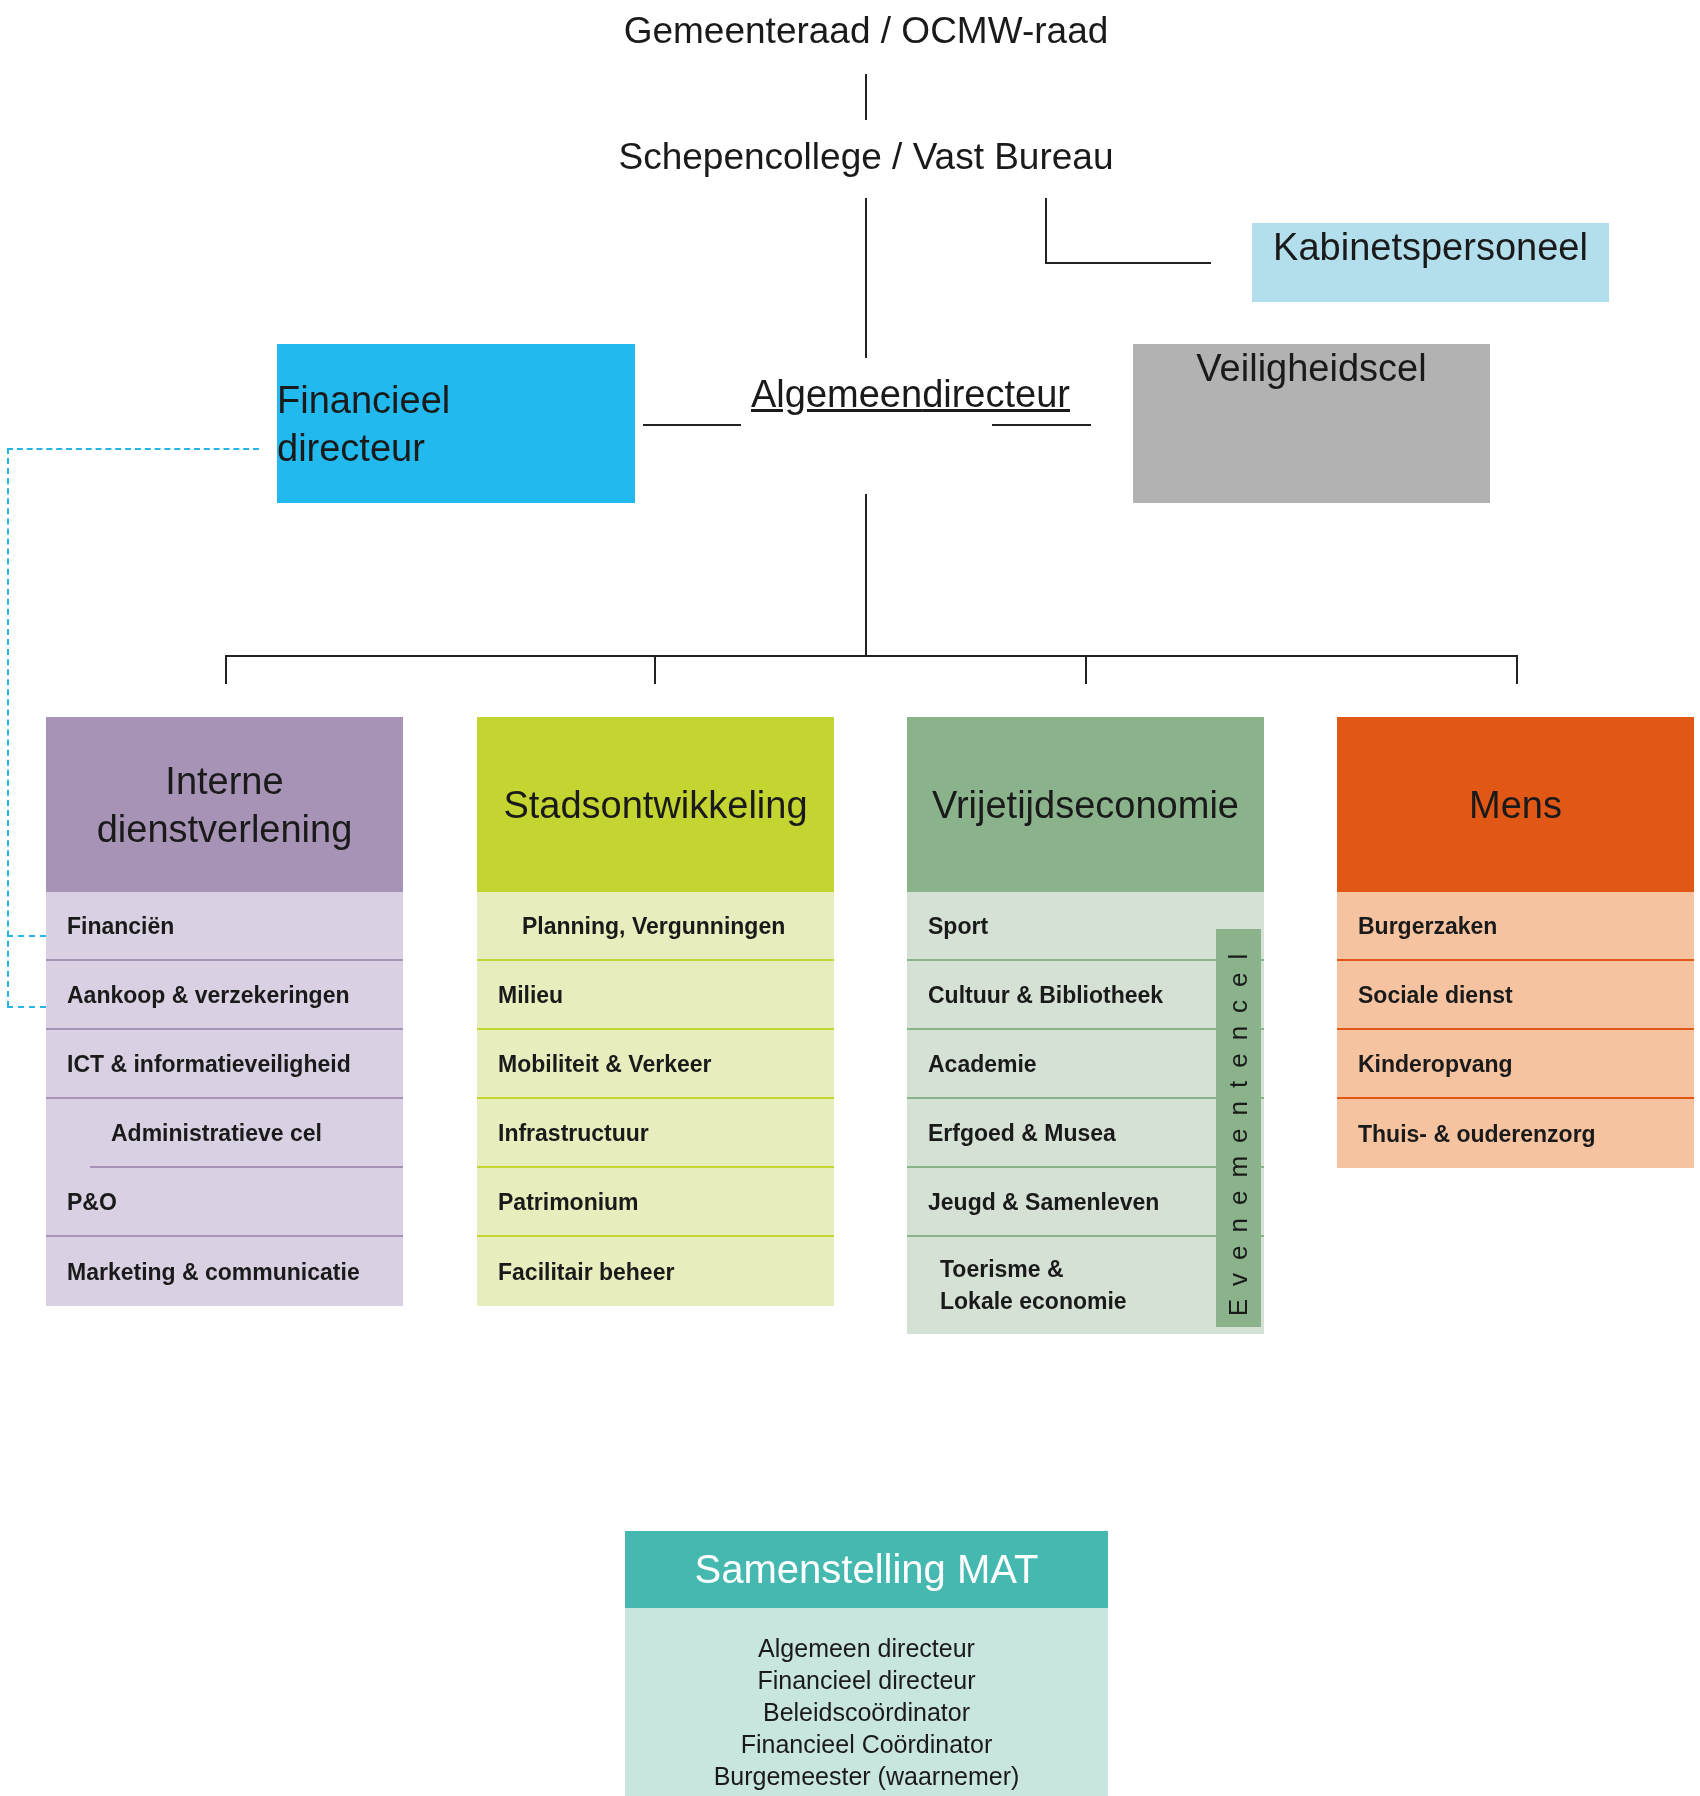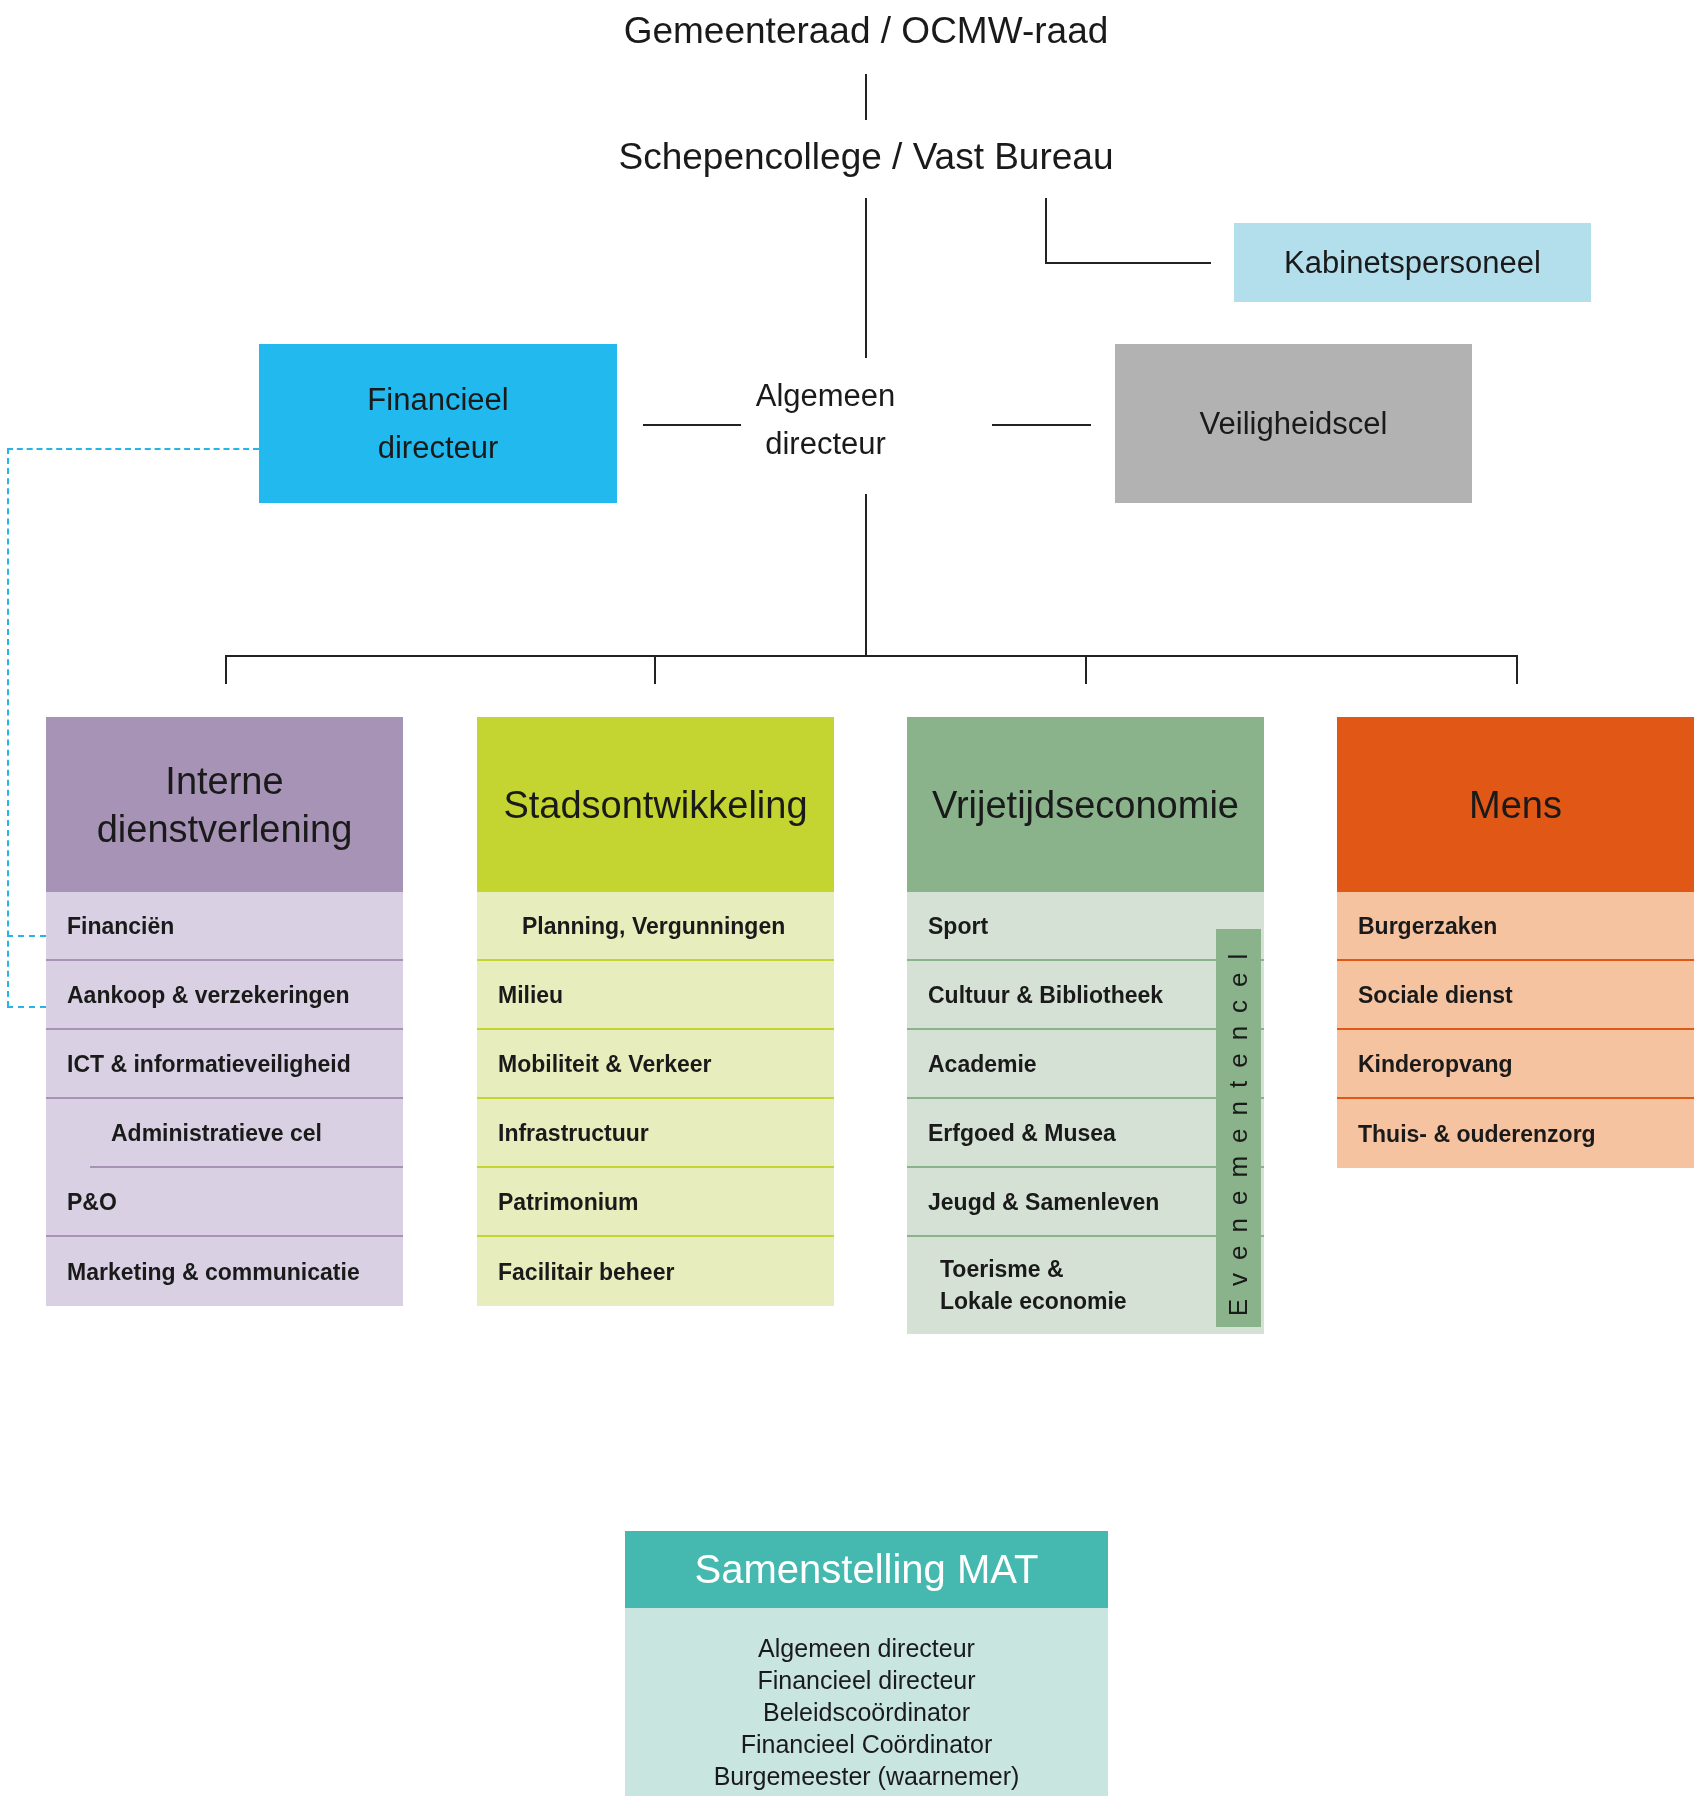--- a/index.html
+++ b/index.html
@@ -1,21 +1,21 @@
 <!DOCTYPE html>
 <html><head>
 <meta charset="utf-8">
 <style>
   html, body { margin:0; padding:0; background:#ffffff; }
   body { width:1700px; height:1796px; position:relative; overflow:hidden;
          font-family:"Liberation Sans", "DejaVu Sans", sans-serif; color:#1a1a1a; }
   .top-label { position:absolute; left:0; width:1732px; text-align:center; font-size:37px; }
   .vline { position:absolute; width:2px; background:#222; }
   .hline { position:absolute; height:2px; background:#222; }
-  .box { position:absolute; display:flex; align-items:center; justify-content:center; text-align:center; font-size:31px; line-height:48px; }
+  .box { position:absolute; display:flex; align-items:flex-start; justify-content:center; text-align:center; font-size:38px; line-height:48px;margin-left:18px; }
   .col { position:absolute; top:717px; }
   .col-head { height:175px; display:flex; align-items:center; justify-content:center; text-align:center; font-size:38px; line-height:48px; }
   .col-body .row { height:69px; box-sizing:border-box; padding-left:21px; font-size:23px; display:flex; align-items:center; border-bottom:2px solid;font-weight:bold; }
   .col-body .row:last-child { border-bottom:none; }
   .dash-v { position:absolute; border-left:2px dashed #26b5e6; width:0; }
   .dash-h { position:absolute; border-top:2px dashed #26b5e6; height:0; }
   .evenement { position:absolute; left:1216px; top:929px; width:45px; height:398px; background:#8ab38c;
                display:flex; align-items:center; justify-content:center; }
   .evenement span { transform:rotate(-90deg); white-space:nowrap; font-size:26px; letter-spacing:13px; }
   .mat { position:absolute; left:625px; top:1531px; width:483px; height:265px; }
@@ -36,21 +36,21 @@
 <div class="box" style="left:1234px; top:223px; width:357px; height:79px; background:#b3dfec;">
   <span>Kabinetspersoneel</span>
 </div>
 
 <div class="box" style="left:259px; top:344px; width:358px; height:159px; background:#22baee; flex-direction:column;">
   <span>Financieel</span>
   <span>directeur</span>
 </div>
 <div class="hline" style="left:643px; top:424px; width:98px;"></div>
 
-<div class="box" style="left:700px; top:370px; width:251px; height:100px; flex-direction:column;">
+<div class="box" style="left:767px; top:370px; width:251px; height:100px; flex-direction:row;text-decoration:underline;">
   <span>Algemeen</span>
   <span>directeur</span>
 </div>
 <div class="hline" style="left:992px; top:424px; width:99px;"></div>
 
 <div class="box" style="left:1115px; top:344px; width:357px; height:159px; background:#b3b2b3;">
   <span>Veiligheidscel</span>
 </div>
 
 <div class="vline" style="left:865px; top:494px; height:162px;"></div>

